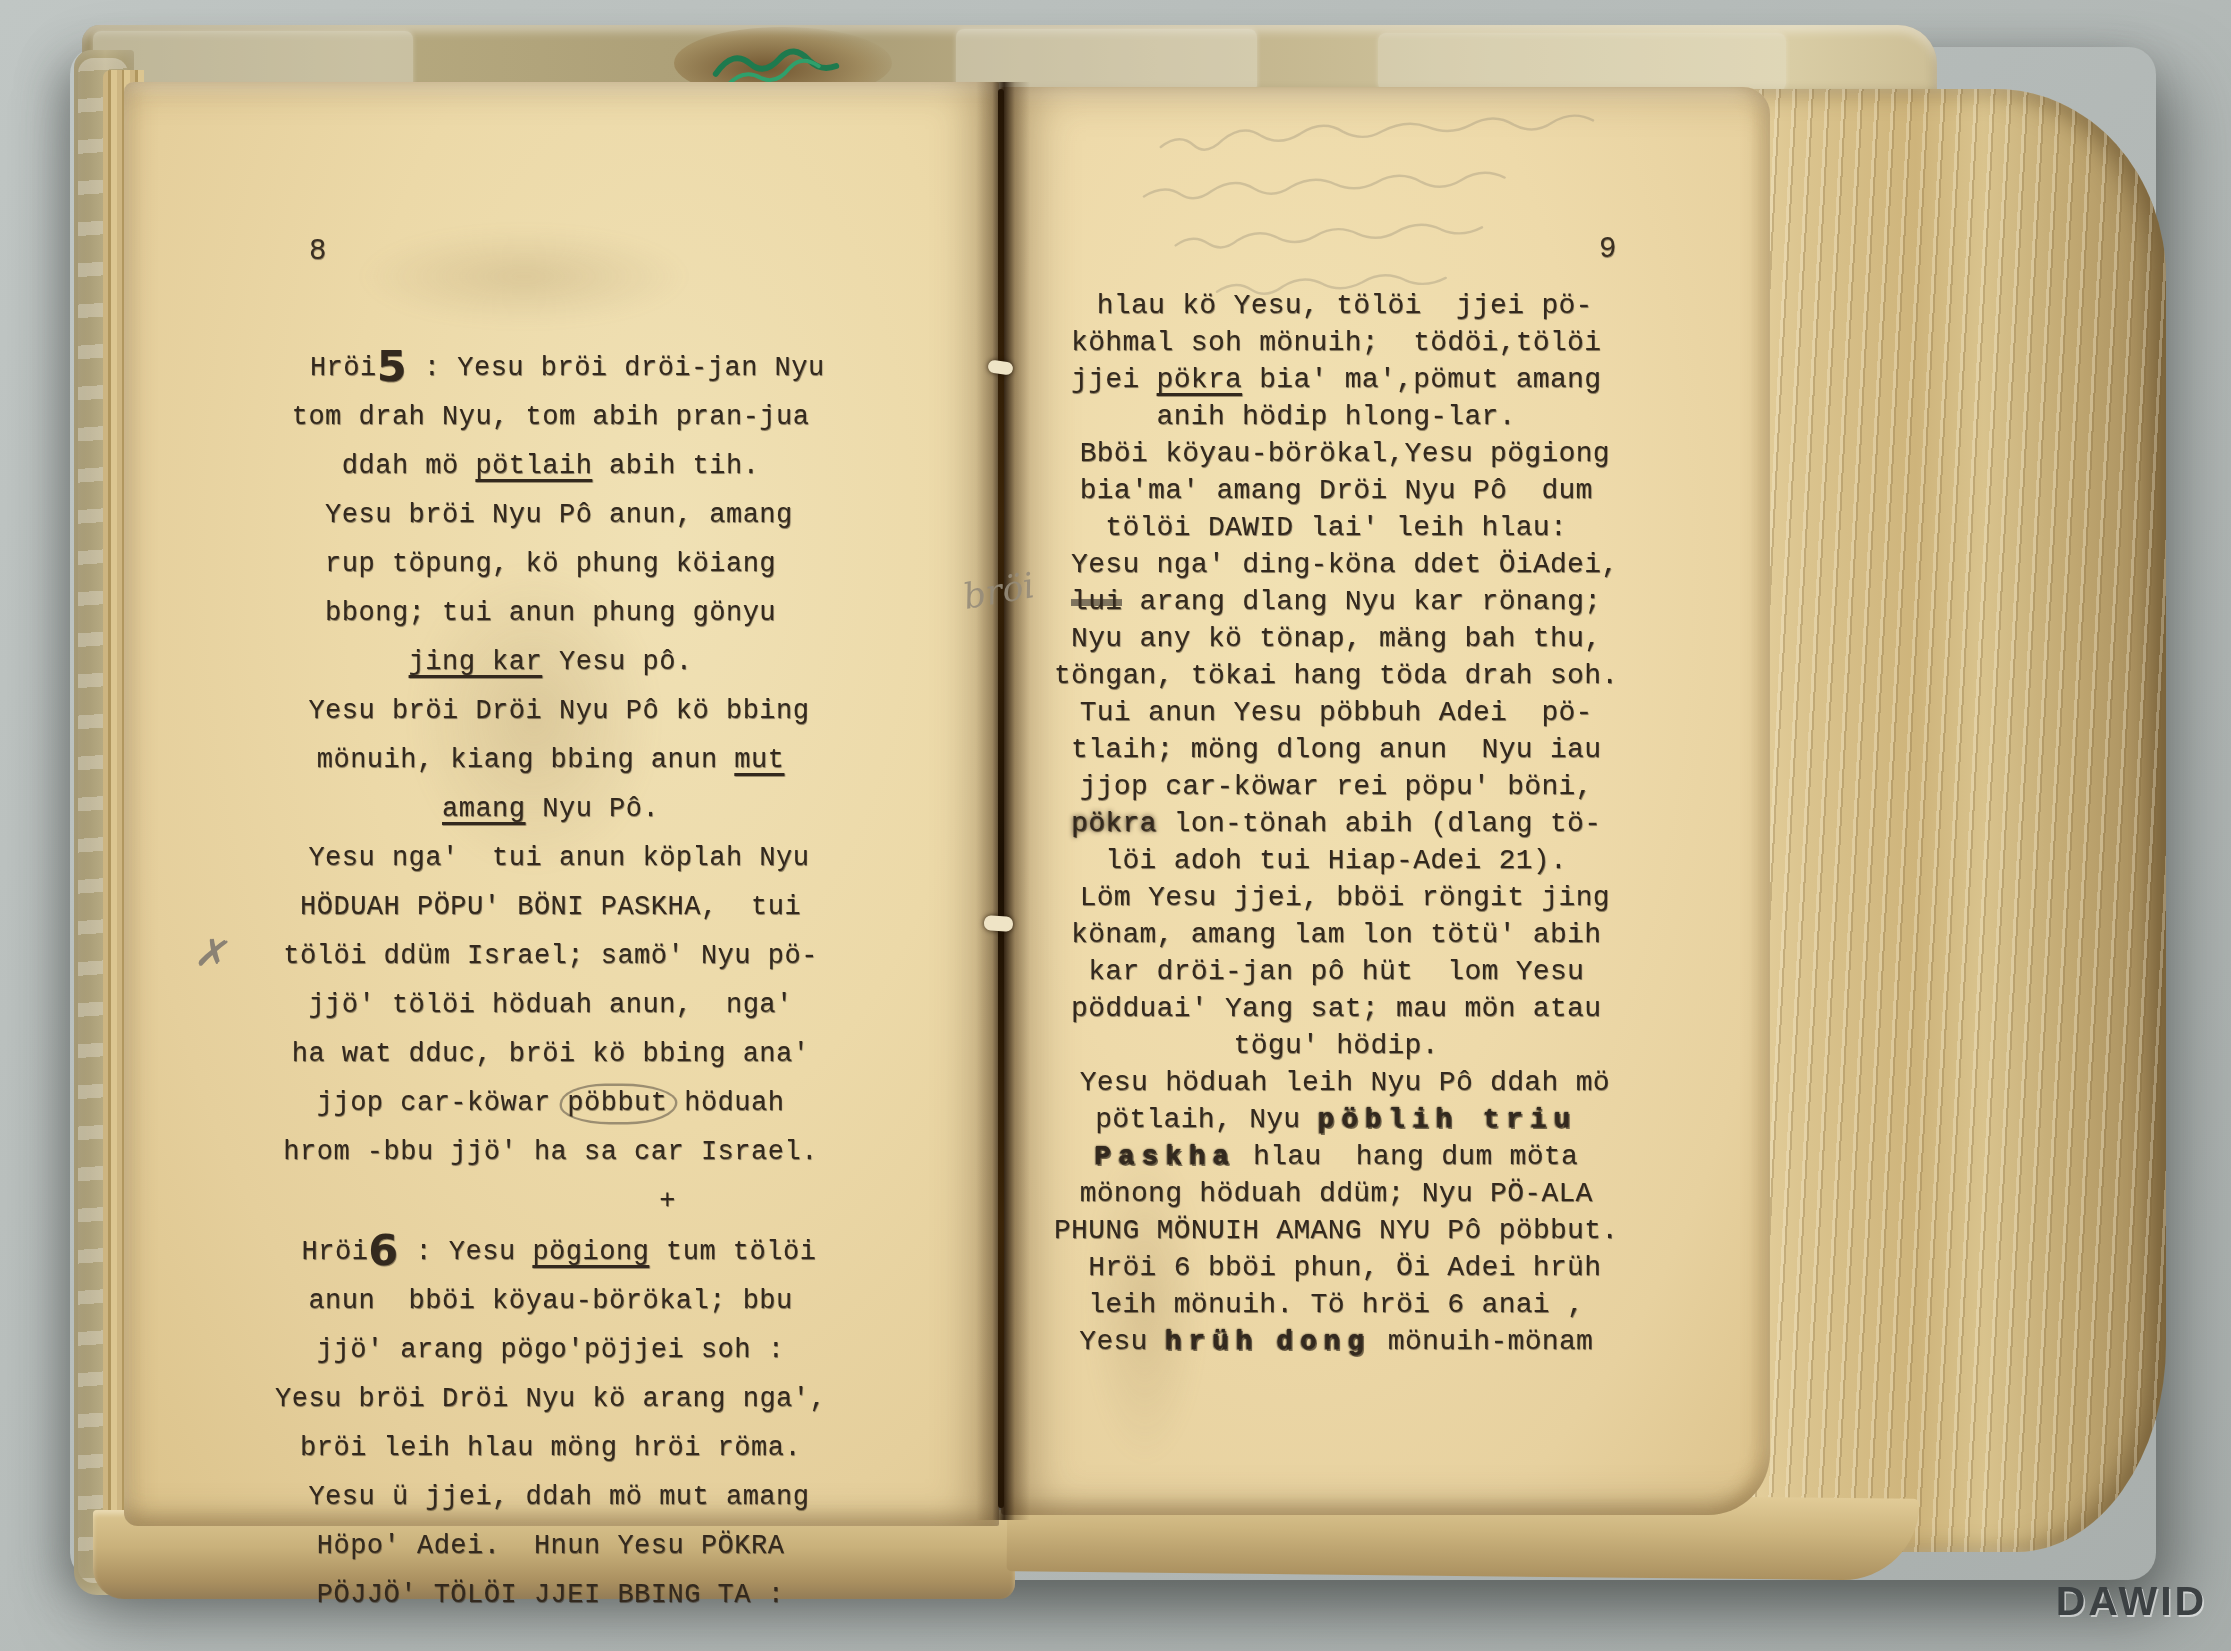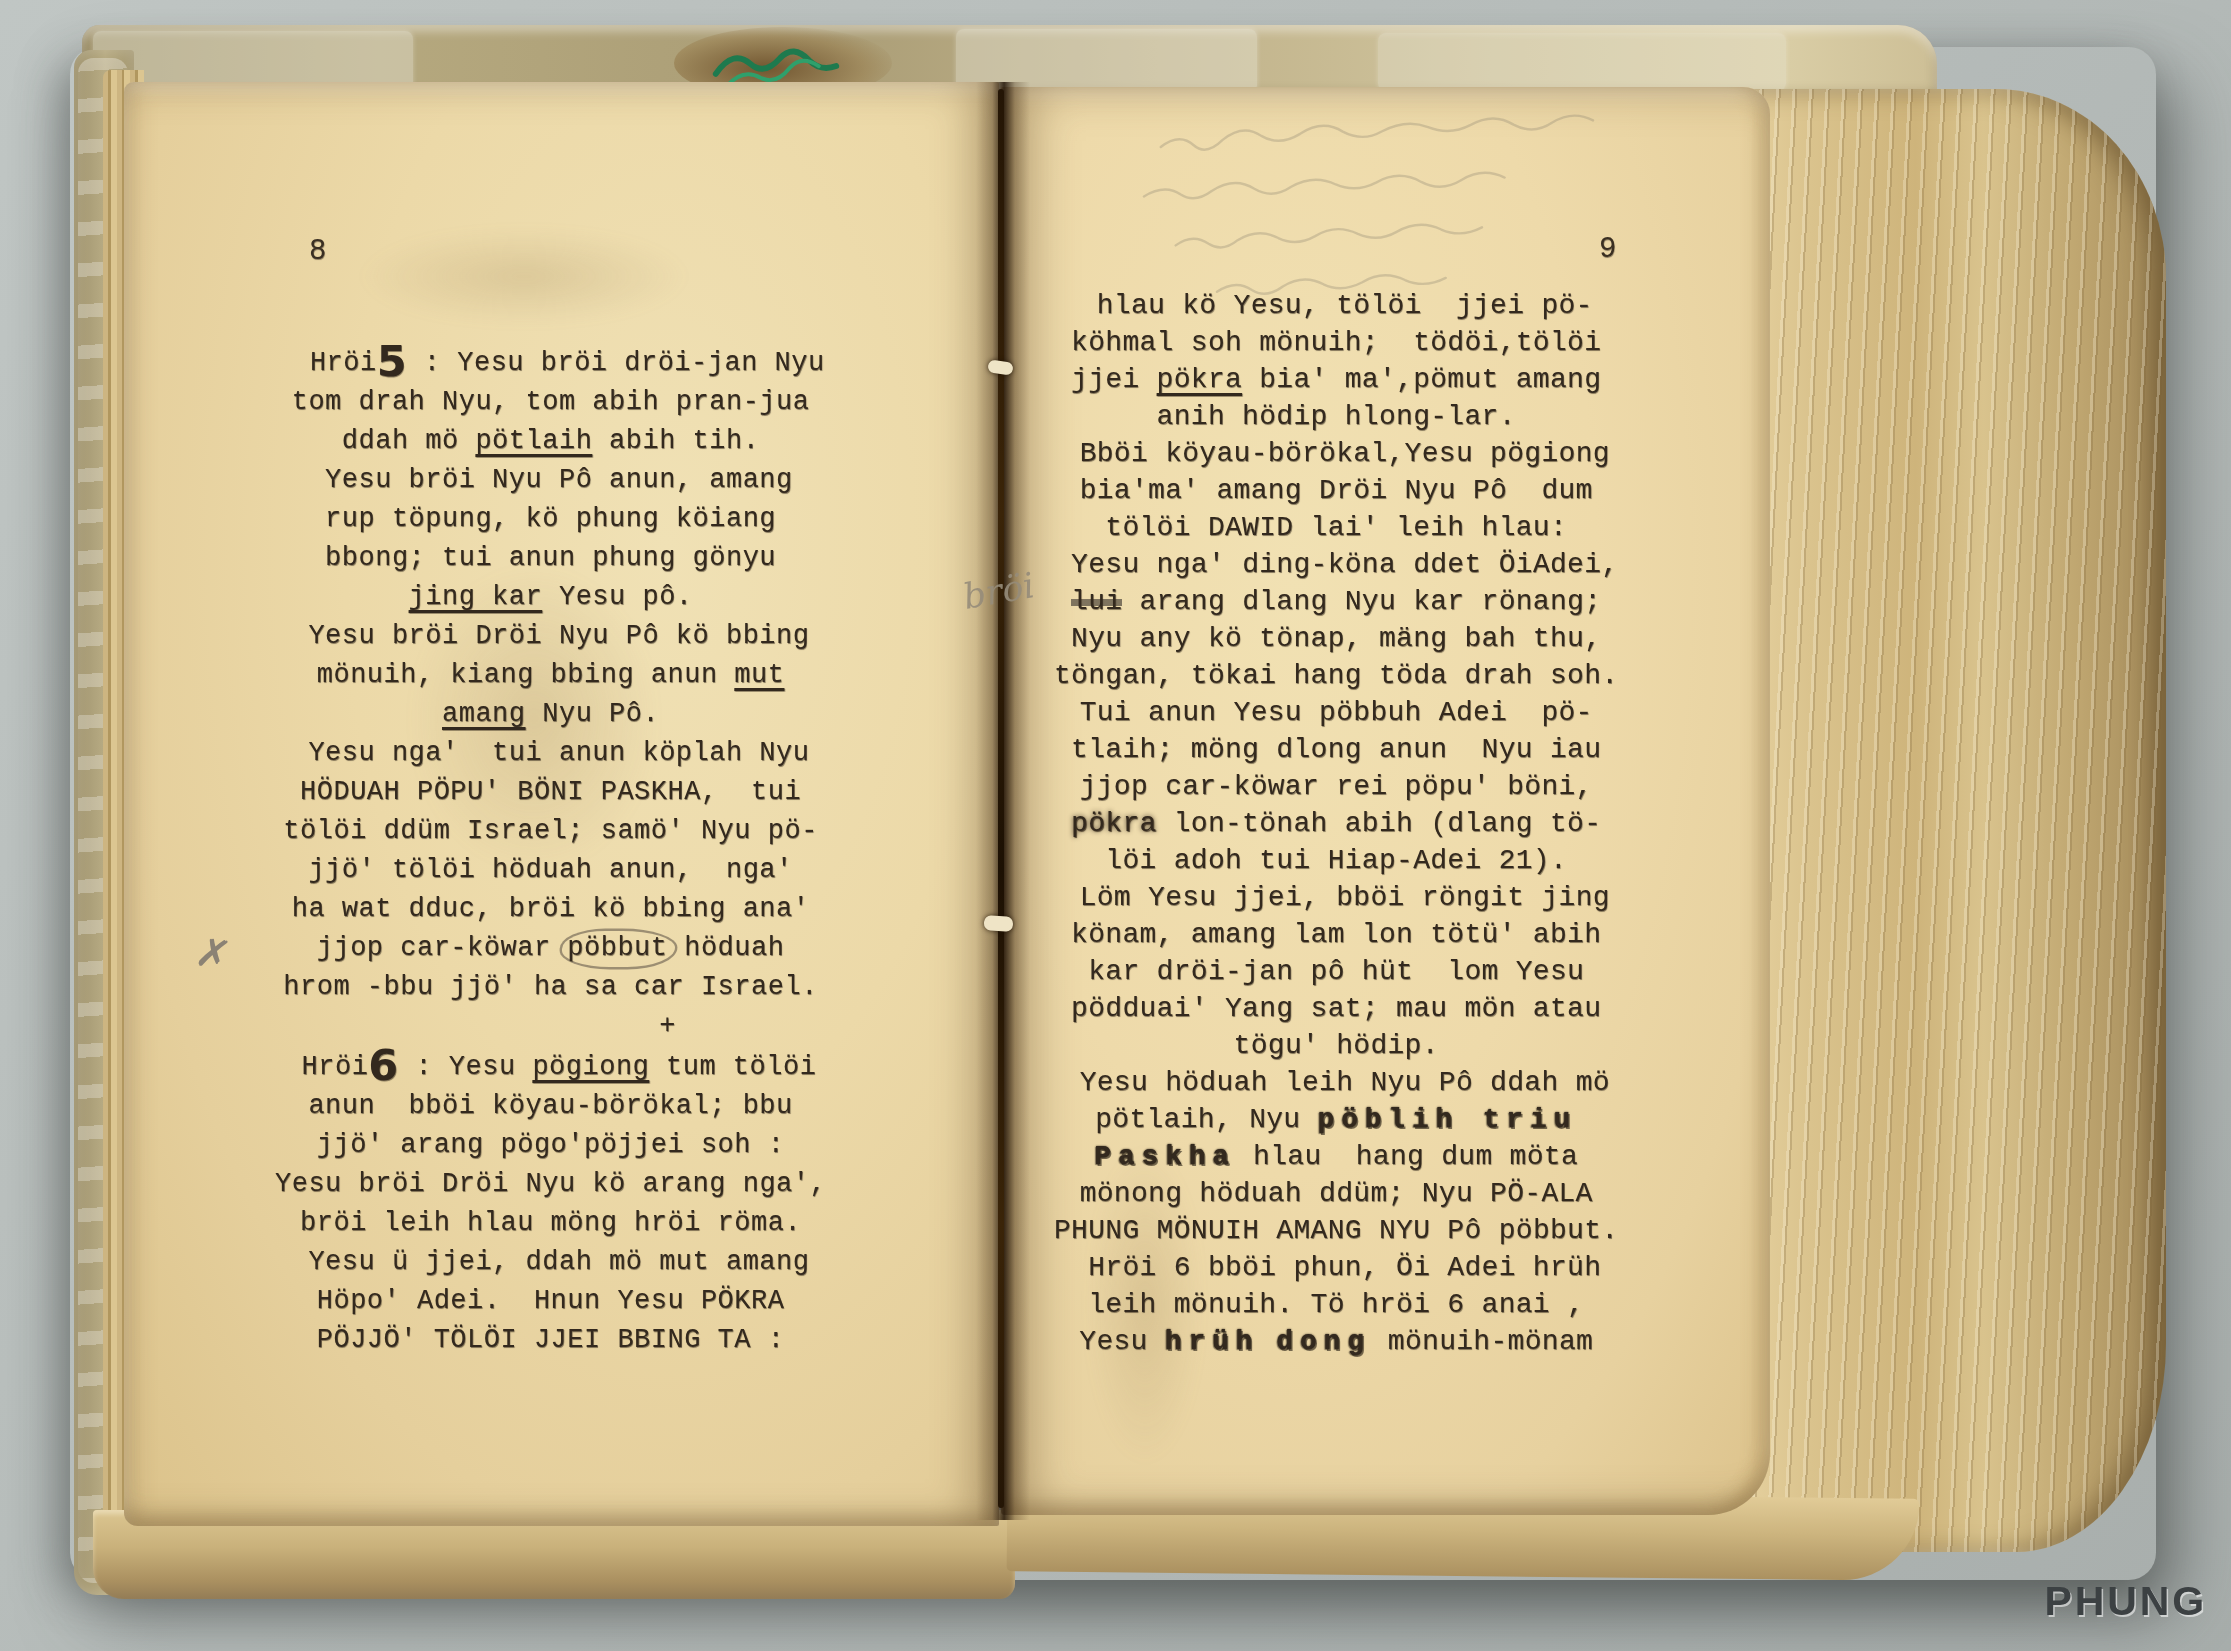--- a/index.html
+++ b/index.html
@@ -94,21 +94,21 @@
     background: linear-gradient(180deg,#241505 0%,#3a2408 30%,#1c1003 55%,#3a2408 80%,#241505 100%);
   }
   .stitch { position:absolute; background:#efe4c6; border-radius:6.8px; box-shadow:0 0 4.9px rgba(30,18,5,.8); }
   .s1 { left:988px; top:361px; width:25px; height:12.6px; transform:rotate(8deg); }
   .s2 { left:984px; top:916px; width:29px; height:14.6px; transform:rotate(4deg); }
   
   .pagenum { position:absolute; font-size:29px; color:#3a2f22; text-shadow:0.6px 0.8px 0.7px rgba(50,38,25,.5); }
   .pn-left  { left:309px; top:235px; }
   .pn-right { left:1599px; top:233px; }
   .col { position:absolute; white-space:pre; color:#33291e; text-shadow:0.6px 0.8px 0.7px rgba(50,38,25,.55); }
-  .col-left  { left:275px;  top:342px; font-size:27px; line-height:39px; letter-spacing:0.5px; }
+  .col-left  { left:275px;  top:342px; font-size:27px; line-height:49px; letter-spacing:0.5px; }
   .col-right { left:1054px; top:287px; font-size:28px; line-height:37px; letter-spacing:0.3px; }
   .tline { white-space:pre;text-align:center; }
   .big { font-size:43px; font-weight:700; font-family:"DejaVu Sans",sans-serif; vertical-align:-5.8px; }
   .u { text-decoration:underline; text-decoration-thickness:2.9px; text-underline-offset:5.8px; }
   .circle {
     box-shadow: 0 0 0 2.4px rgba(128,116,95,.75);
     border-radius: 45% 55% 50% 50% / 60% 55% 65% 55%;
     padding:1.9px 7.8px 3.9px 5.8px; margin:-1.9px -7.8px -3.9px -5.8px;font-family:Liberation Mono, monospace;
   }
   .strike { background: linear-gradient(180deg, transparent 42%, rgba(95,86,72,.78) 42% 66%, transparent 66%); }
@@ -176,15 +176,15 @@
 
   <div class="pagenum pn-left">8</div>
   <div class="pagenum pn-right">9</div>
 
   <div class="col col-left"><div class="tline"><span>  Hröi</span><span class="big">5</span><span> : Yesu bröi dröi-jan Nyu</span></div><div class="tline"><span>tom drah Nyu, tom abih pran-jua</span></div><div class="tline"><span>ddah mö </span><span class="u">pötlaih</span><span> abih tih.</span></div><div class="tline"><span> Yesu bröi Nyu Pô anun, amang</span></div><div class="tline"><span>rup töpung, kö phung köiang</span></div><div class="tline"><span>bbong; tui anun phung gönyu</span></div><div class="tline"><span class="u">jing kar</span><span> Yesu pô.</span></div><div class="tline"><span> Yesu bröi Dröi Nyu Pô kö bbing</span></div><div class="tline"><span>mönuih, kiang bbing anun </span><span class="u">mut</span></div><div class="tline"><span class="u">amang</span><span> Nyu Pô.</span></div><div class="tline"><span> Yesu nga'  tui anun köplah Nyu</span></div><div class="tline"><span>HÖDUAH PÖPU' BÖNI PASKHA,  tui</span></div><div class="tline"><span>tölöi ddüm Israel; samö' Nyu pö-</span></div><div class="tline"><span>jjö' tölöi höduah anun,  nga'</span></div><div class="tline"><span>ha wat dduc, bröi kö bbing ana'</span></div><div class="tline"><span>jjop car-köwar </span><span class="circle">pöbbut</span><span> höduah</span></div><div class="tline"><span>hrom -bbu jjö' ha sa car Israel.</span></div><div class="tline"><span>              +</span></div><div class="tline"><span> Hröi</span><span class="big">6</span><span> : Yesu </span><span class="u">pögiong</span><span> tum tölöi</span></div><div class="tline"><span>anun  bböi köyau-börökal; bbu</span></div><div class="tline"><span>jjö' arang pögo'pöjjei soh :</span></div><div class="tline"><span>Yesu bröi Dröi Nyu kö arang nga',</span></div><div class="tline"><span>bröi leih hlau möng hröi röma.</span></div><div class="tline"><span> Yesu ü jjei, ddah mö mut amang</span></div><div class="tline"><span>Höpo' Adei.  Hnun Yesu PÖKRA</span></div><div class="tline"><span>PÖJJÖ' TÖLÖI JJEI BBING TA :</span></div></div>
   <div class="col col-right"><div class="tline"><span> hlau kö Yesu, tölöi  jjei pö-</span></div><div class="tline"><span>köhmal soh mönuih;  tödöi,tölöi</span></div><div class="tline"><span>jjei </span><span class="u">pökra</span><span> bia' ma',pömut amang</span></div><div class="tline"><span>anih hödip hlong-lar.</span></div><div class="tline"><span> Bböi köyau-börökal,Yesu pögiong</span></div><div class="tline"><span>bia'ma' amang Dröi Nyu Pô  dum</span></div><div class="tline"><span>tölöi DAWID lai' leih hlau:</span></div><div class="tline"><span> Yesu nga' ding-köna ddet ÖiAdei,</span></div><div class="tline"><span class="strike">lui</span><span> arang dlang Nyu kar rönang;</span></div><div class="tline"><span>Nyu any kö tönap, mäng bah thu,</span></div><div class="tline"><span>töngan, tökai hang töda drah soh.</span></div><div class="tline"><span>Tui anun Yesu pöbbuh Adei  pö-</span></div><div class="tline"><span>tlaih; möng dlong anun  Nyu iau</span></div><div class="tline"><span>jjop car-köwar rei pöpu' böni,</span></div><div class="tline"><span class="smudge">pökra</span><span> lon-tönah abih (dlang tö-</span></div><div class="tline"><span>löi adoh tui Hiap-Adei 21).</span></div><div class="tline"><span> Löm Yesu jjei, bböi röngit jing</span></div><div class="tline"><span>könam, amang lam lon tötü' abih</span></div><div class="tline"><span>kar dröi-jan pô hüt  lom Yesu</span></div><div class="tline"><span>pödduai' Yang sat; mau mön atau</span></div><div class="tline"><span>tögu' hödip.</span></div><div class="tline"><span> Yesu höduah leih Nyu Pô ddah mö</span></div><div class="tline"><span>pötlaih, Nyu </span><span class="inked">pöblih triu</span></div><div class="tline"><span class="inked">Paskha</span><span> hlau  hang dum möta</span></div><div class="tline"><span>mönong höduah ddüm; Nyu PÖ-ALA</span></div><div class="tline"><span>PHUNG MÖNUIH AMANG NYU Pô pöbbut.</span></div><div class="tline"><span> Hröi 6 bböi phun, Öi Adei hrüh</span></div><div class="tline"><span>leih mönuih. Tö hröi 6 anai ,</span></div><div class="tline"><span>Yesu </span><span class="inked">hrüh</span><span> </span><span class="inked">dong</span><span> mönuih-mönam</span></div></div>
 
   <div class="x-mark">✗</div>
   <div class="gutter-note">bröi</div>
 
-  <div class="watermark">PHUNG</div>
+  <div class="watermark">DAWID</div>
 </div>
 
 
 </body></html>

